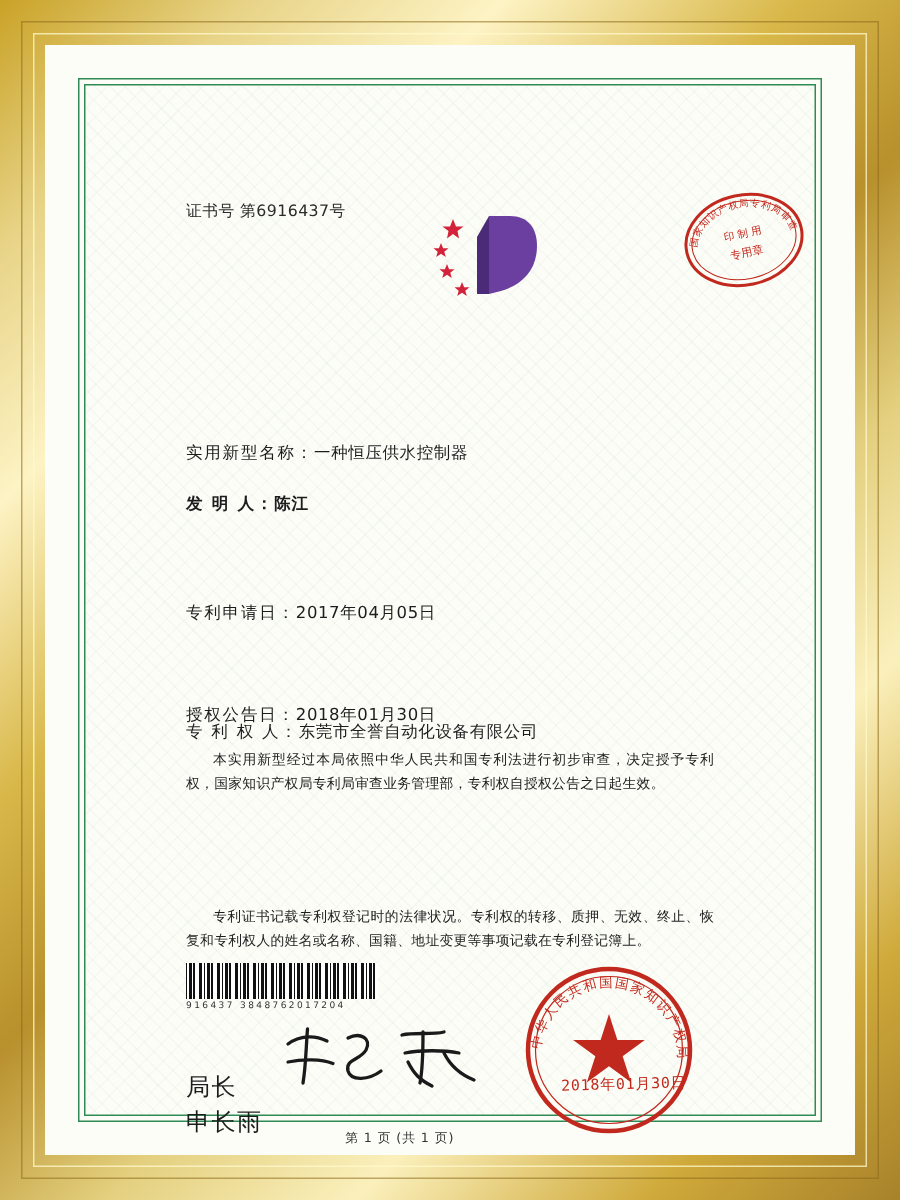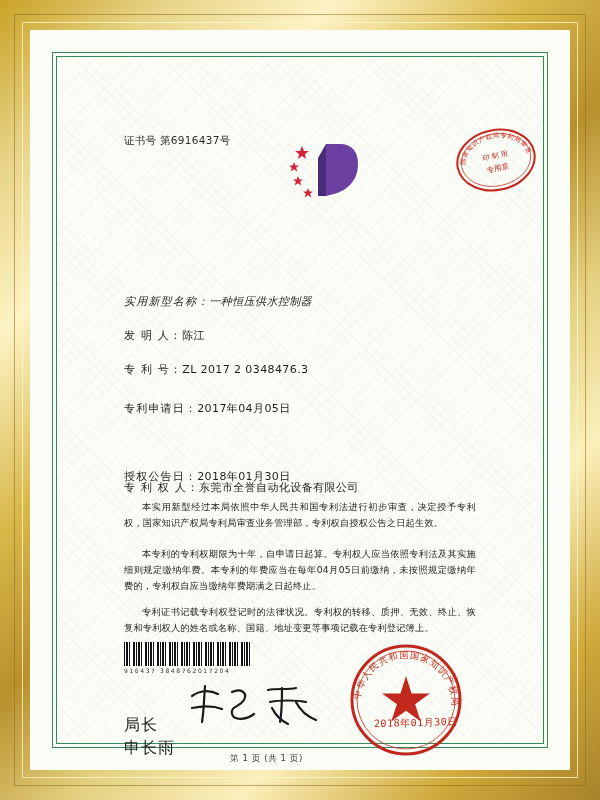--- a/index.html
+++ b/index.html
@@ -118,22 +118,22 @@
     position: absolute;
     left: 68px;
     font-size: 11px;
     color: #1d1d1d;
     white-space: nowrap;
     letter-spacing: 0.4px;
   }
   .field-label { letter-spacing: 1.2px; }
   .field-value { letter-spacing: 0.4px; }
 
-  #row-name   { top: 238px; font-style: italic; }
-  #row-inventor { top: 272px; }
+  #row-name   { top: 238px; }
+  #row-inventor { top: 272px; font-weight: bold; }
   #row-patentno { top: 306px; }
   #row-appdate { top: 345px; }
   #row-owner  { top: 379px; margin-top: 45px; }
   #row-grantdate { top: 413px; }
 
   .para {
     position: absolute;
     left: 68px;
     width: 352px;
     font-size: 9.2px;
@@ -252,35 +252,31 @@
       </svg>
     </div>
 
 
     <div class="field-row" id="row-name">
       <span class="field-label">实用新型名称：</span><span class="field-value">一种恒压供水控制器</span>
     </div>
     <div class="field-row" id="row-inventor">
       <span class="field-label">发 明 人：</span><span class="field-value">陈江</span>
     </div>
-    <div class="field-row" id="row-patentno">
-      <span class="field-label">专 利 号：</span><span class="field-value">ZL 2017 2 0348476.3</span>
-    </div>
     <div class="field-row" id="row-appdate">
       <span class="field-label">专利申请日：</span><span class="field-value">2017年04月05日</span>
     </div>
     <div class="field-row" id="row-owner">
       <span class="field-label">专 利 权 人：</span><span class="field-value">东莞市全誉自动化设备有限公司</span>
     </div>
     <div class="field-row" id="row-grantdate">
       <span class="field-label">授权公告日：</span><span class="field-value">2018年01月30日</span>
     </div>
 
     <div class="para" id="para-1">本实用新型经过本局依照中华人民共和国专利法进行初步审查，决定授予专利权，国家知识产权局专利局审查业务管理部，专利权自授权公告之日起生效。</div>
-    <div class="para" id="para-2">本专利的专利权期限为十年，自申请日起算。专利权人应当依照专利法及其实施细则规定缴纳年费。本专利的年费应当在每年04月05日前缴纳，未按照规定缴纳年费的，专利权自应当缴纳年费期满之日起终止。</div>
     <div class="para" id="para-3">专利证书记载专利权登记时的法律状况。专利权的转移、质押、无效、终止、恢复和专利权人的姓名或名称、国籍、地址变更等事项记载在专利登记簿上。</div>
 
     <div id="barcode"></div>
     <div id="barcode-number">916437 3848762017204</div>
 
     <div id="director-label">
       <div>局长</div>
       <div>申长雨</div>
     </div>
 

